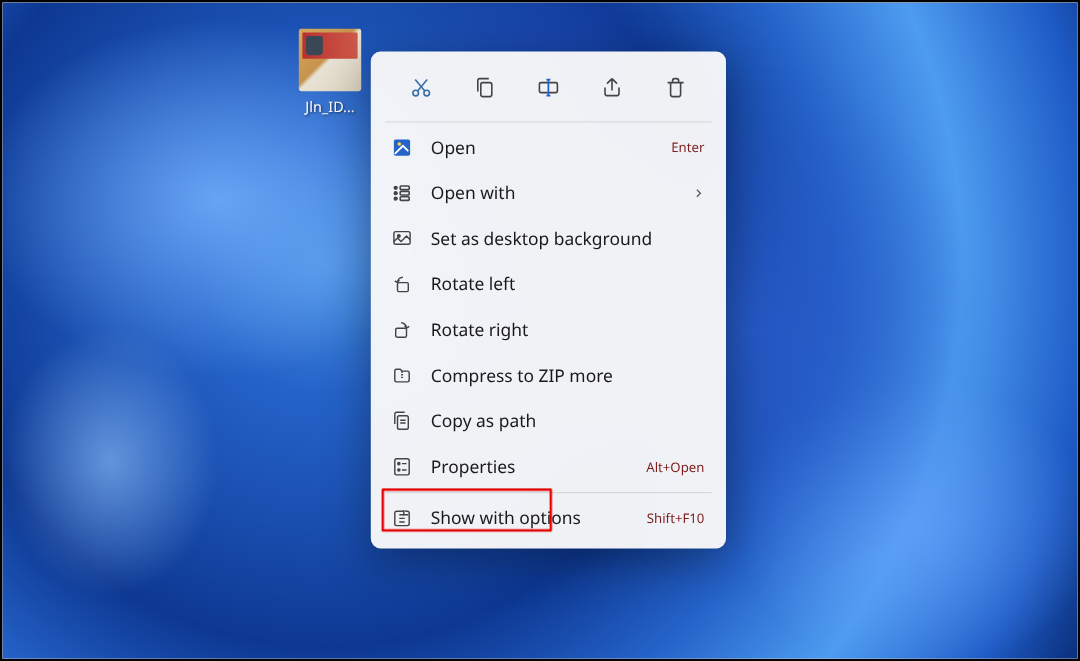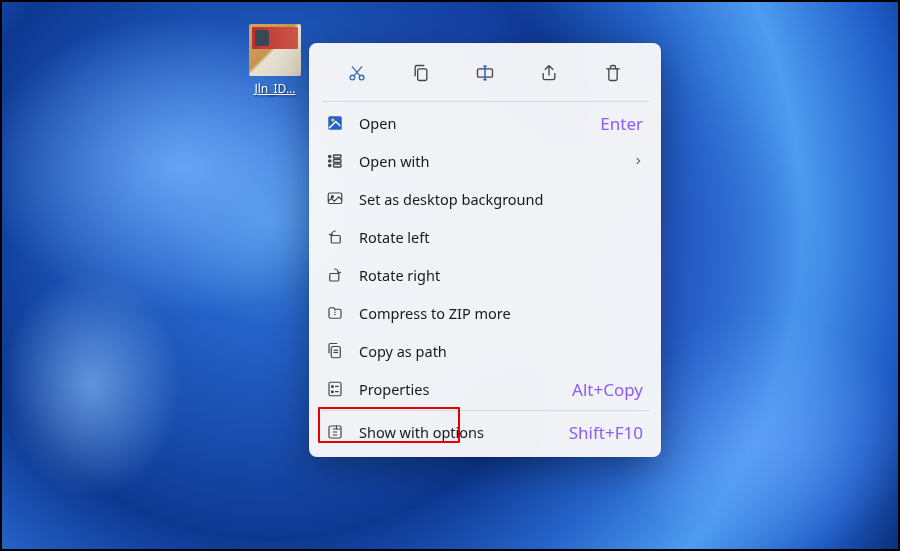--- a/index.html
+++ b/index.html
@@ -63,27 +63,26 @@
       top: 6px; left: 6px;
       width: 14px; height: 16px;
       background: #3a4856;
       border-radius: 2px 2px 3px 3px;
     }
     .icon-label {
       color: #fff;
       font-size: 12px;
       text-shadow: 1px 1px 2px rgba(0,0,0,0.6);
       white-space: nowrap;
-      text-decoration: underline;
     }
     .context-menu {
       position: absolute;
       left: 307px;
       top: 41px;
-      width: 352px;
+      width: 296px;
       background: rgba(249, 249, 249, 0.96);
       backdrop-filter: blur(20px);
       border-radius: 8px;
       box-shadow: 0 10px 38px rgba(0,0,0,0.35), 0 0 0 1px rgba(0,0,0,0.06);
       padding: 6px;
       font-size: 14.5px;
       color: #1a1a1a;
     }
     .quick-actions {
       display: flex;
@@ -119,22 +118,22 @@
       margin-right: 14px;
       display: flex;
       align-items: center;
       justify-content: center;
       flex-shrink: 0;
     }
     .mi-label {
       flex: 1;
     }
     .mi-shortcut {
-      color: #8b5cf6;
-      font-size: 17px;
+      color: #7f1d1d;
+      font-size: 11px;
     }
     .mi-chevron {
       color: #555;
       font-size: 13px;
       margin-left: 6px;
     }
     .highlight {
       position: absolute;
       border: 2.5px solid #e40000;
       left: 316px;
@@ -297,21 +296,21 @@
       <span class="mi-icon">
         <svg width="18" height="18" viewBox="0 0 24 24" fill="none" stroke="#444" stroke-width="1.6">
             <rect x="4" y="3" width="16" height="18" rx="2"></rect>
             <circle cx="8.5" cy="8.5" r="1.2" fill="#444"></circle>
             <line x1="12" y1="8.5" x2="17" y2="8.5"></line>
             <circle cx="8.5" cy="15.5" r="1.2" fill="#444"></circle>
             <line x1="12" y1="15.5" x2="17" y2="15.5"></line>
           </svg>
       </span>
       <span class="mi-label">Properties</span>
-      <span class="mi-shortcut">Alt+Copy</span>
+      <span class="mi-shortcut">Alt+Open</span>
     </div>
 
     <div class="menu-separator"></div>
 
     <div class="menu-item">
       <span class="mi-icon">
         <svg width="18" height="18" viewBox="0 0 24 24" fill="none" stroke="#444" stroke-width="1.6">
             <rect x="4" y="4" width="16" height="16" rx="2"></rect>
             <path d="M9 8h6M9 12h6M9 16h6"></path>
             <path d="M15 4l5 5" stroke-width="0"></path>

